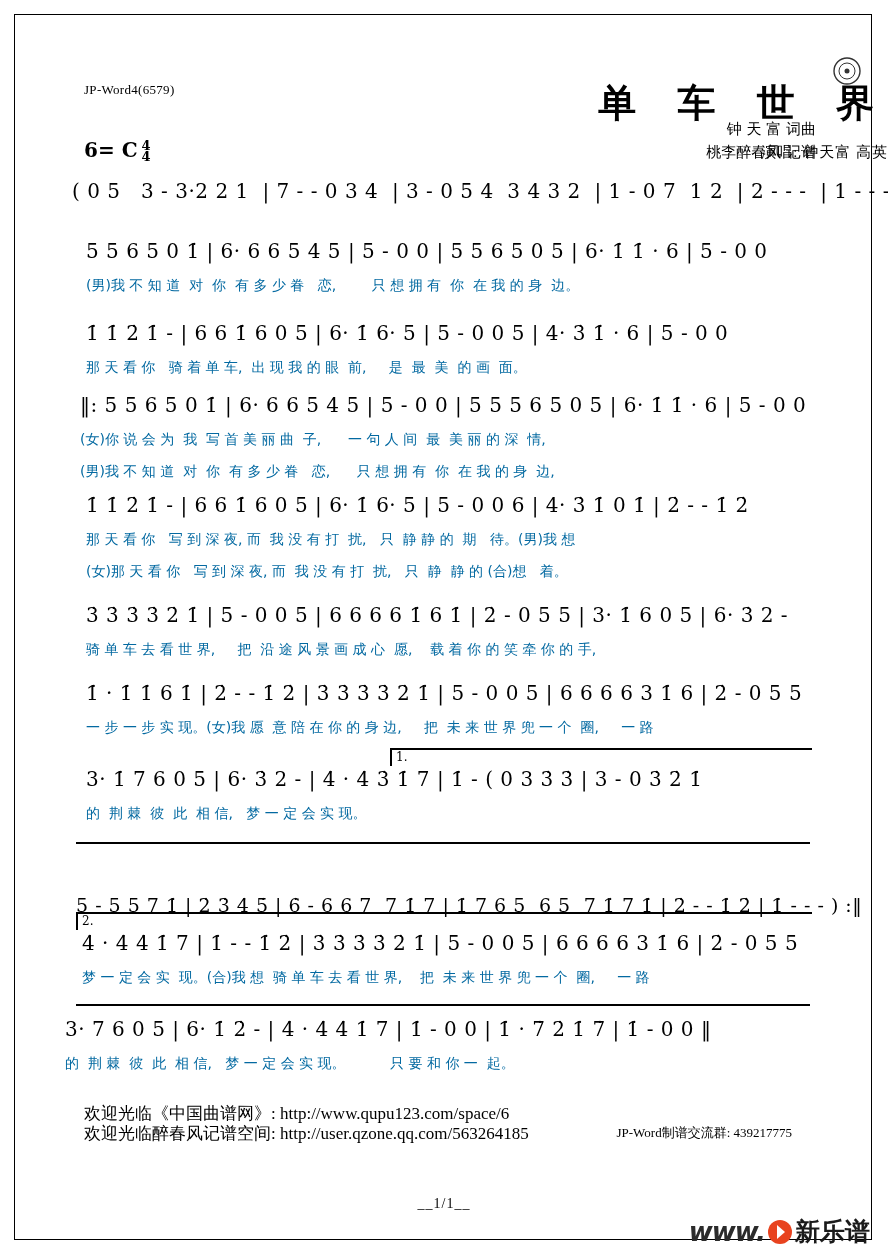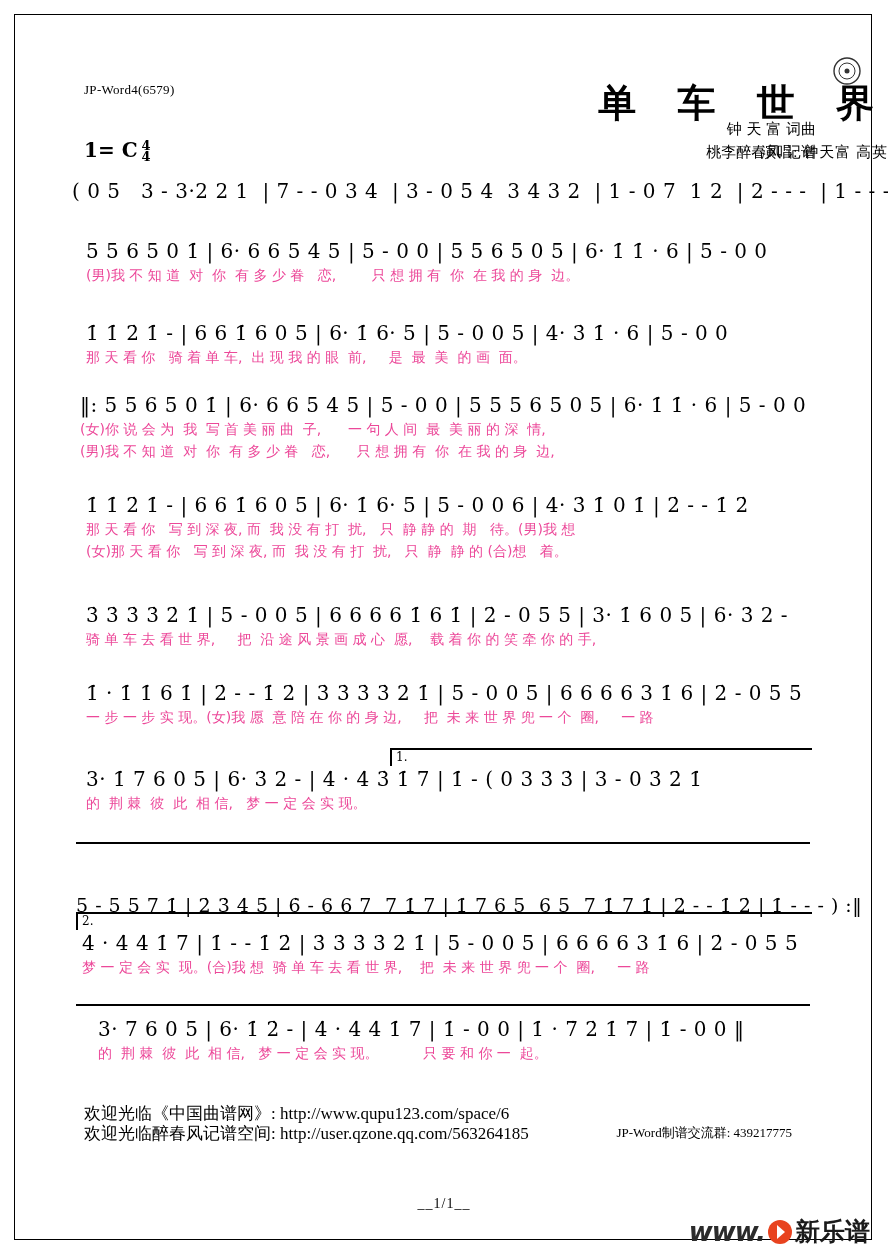--- a/index.html
+++ b/index.html
@@ -102,24 +102,24 @@
     font-size: 20px;
     letter-spacing: 0.5px;
     color: #000;
     white-space: pre;
     line-height: 26px;
   }
   .notes.small { font-size: 19px; }
   .lyrics {
     font-family: "DejaVu Sans", sans-serif;
     font-size: 14px;
-    color: #ec4899;
+    color: #0369a1;
     white-space: pre;
     line-height: 22px;
-    margin-top: 0;
+    margin-top: 10px;
   }
 
   
   .ending-bracket {
     position: absolute;
     border-left: 2px solid #000;
     border-top: 2px solid #000;
     height: 16px;
   }
   .ending-num {
@@ -220,21 +220,21 @@
 
   <div class="title">单 车 世 界</div>
   <div class="singer">演唱: 钟天富 高英</div>
 
   <div class="credits">
     <div>钟 天 富 词曲</div>
     <div>桃李醉春风 记谱</div>
   </div>
 
   <div class="keysig">
-    <span>1= C</span><span class="frac"><span class="num">4</span><span class="den">4</span></span>
+    <span>6= C</span><span class="frac"><span class="num">4</span><span class="den">4</span></span>
   </div>
 
   <div class="system" style="top:178px;">
     <div class="notes">( 0 5   3 - 3·2 2 1  | 7 - - 0 3 4  | 3 - 0 5 4  3 4 3 2  | 1 - 0 7  1 2  | 2 - - -  | 1 - - - )</div>
   </div>
 
   <div class="system" style="top:238px; left:86px;">
     <div class="notes">5 5 6 5 0 1̇ | 6· 6 6 5 4 5 | 5 - 0 0 | 5 5 6 5 0 5 | 6· 1̇ 1̇ · 6 | 5 - 0 0</div>
     <div class="lyrics">(男)我 不 知 道  对  你  有 多 少 眷   恋,        只 想 拥 有  你  在 我 的 身  边。</div>
   </div>
@@ -283,21 +283,21 @@
   <div class="ending-bracket" style="left:76px; top:912px; width:734px;"></div>
   <div class="ending-num" style="left:82px; top:914px;">2.</div>
 
   <div class="system" style="top:930px; left:82px;">
     <div class="notes">4̇ · 4̇ 4̇ 1̇ 7 | 1̇ - - 1̇ 2̇ | 3̇ 3̇ 3̇ 3̇ 2̇ 1̇ | 5 - 0 0 5 | 6 6 6 6 3 1̇ 6 | 2̇ - 0 5 5</div>
     <div class="lyrics">梦 一 定 会 实  现。(合)我 想  骑 单 车 去 看 世 界,    把  未 来 世 界 兜 一 个  圈,     一 路</div>
   </div>
 
   <div class="ending-bracket" style="left:76px; top:1004px; width:734px; border-left:none;"></div>
 
-  <div class="system" style="top:1016px; left:98px;">
+  <div class="system" style="top:1016px; left:65px;">
     <div class="notes">3· 7 6 0 5 | 6· 1̇ 2̇ - | 4̇ · 4̇ 4̇ 1̇ 7 | 1̇ - 0 0 | 1̇ · 7̇ 2̇ 1̇ 7̇ | 1̇ - 0 0 ‖</div>
     <div class="lyrics">的  荆 棘  彼  此  相 信,   梦 一 定 会 实 现。          只 要 和 你 一  起。</div>
   </div>
 
   <div class="footer">
     <div>欢迎光临《中国曲谱网》: http://www.qupu123.com/space/6</div>
     <div>欢迎光临醉春风记谱空间: http://user.qzone.qq.com/563264185</div>
   </div>
   <div class="footer-right">JP-Word制谱交流群: 439217775</div>
 

